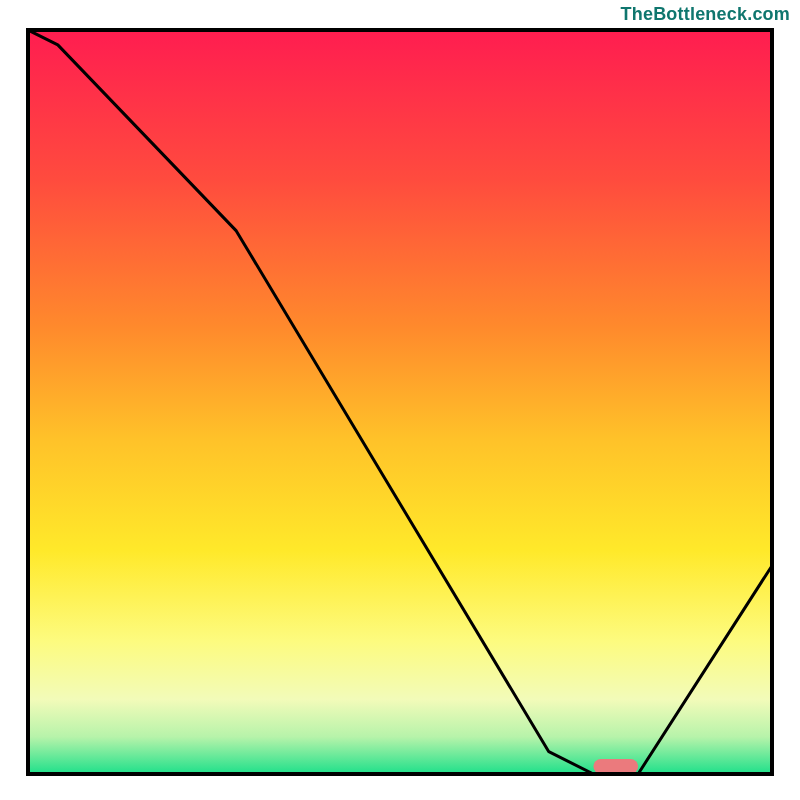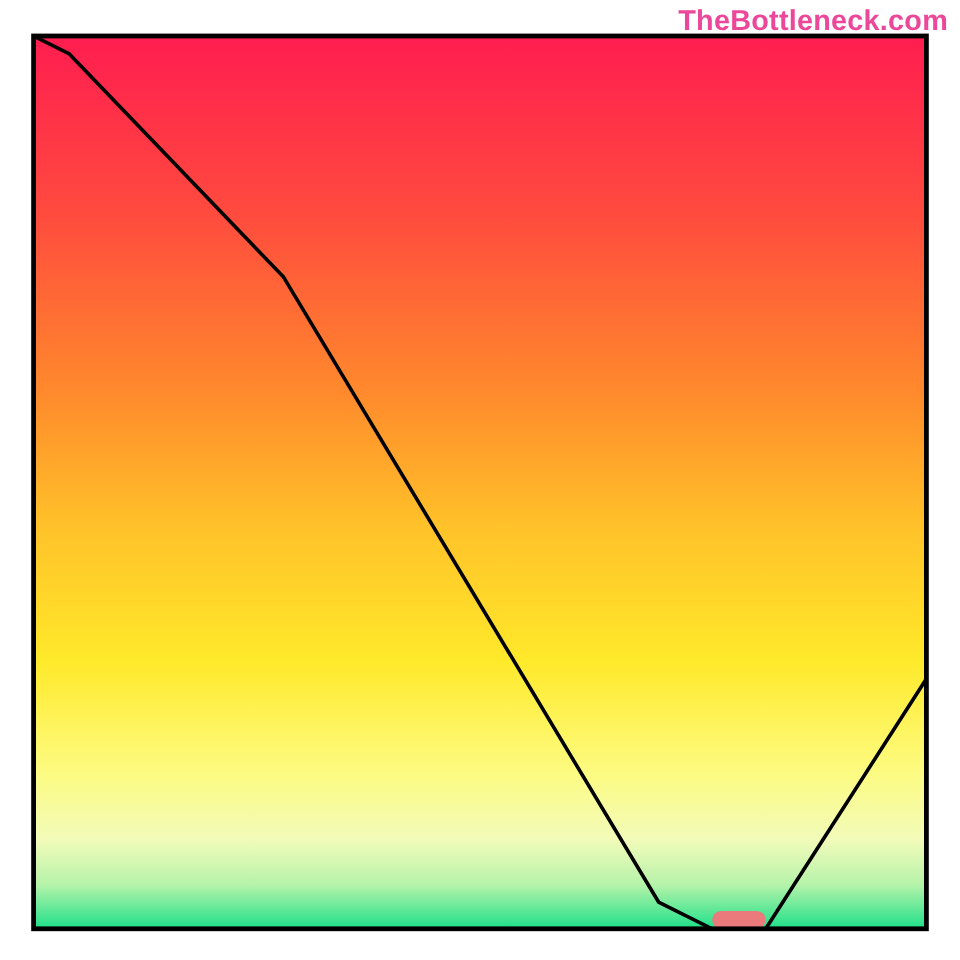--- a/index.html
+++ b/index.html
@@ -12,23 +12,23 @@
   }
   .container {
     position: relative;
     width: 800px;
     height: 800px;
   }
   .watermark {
     position: absolute;
     top: 4px;
     right: 10px;
-    font-size: 24px;
+    font-size: 18px;
     font-weight: 600;
-    color: #ec4899;
+    color: #0f766e;
     letter-spacing: 0.2px;
   }
   svg {
     position: absolute;
     top: 0;
     left: 0;
   }
 </style>
 </head>
 <body>

